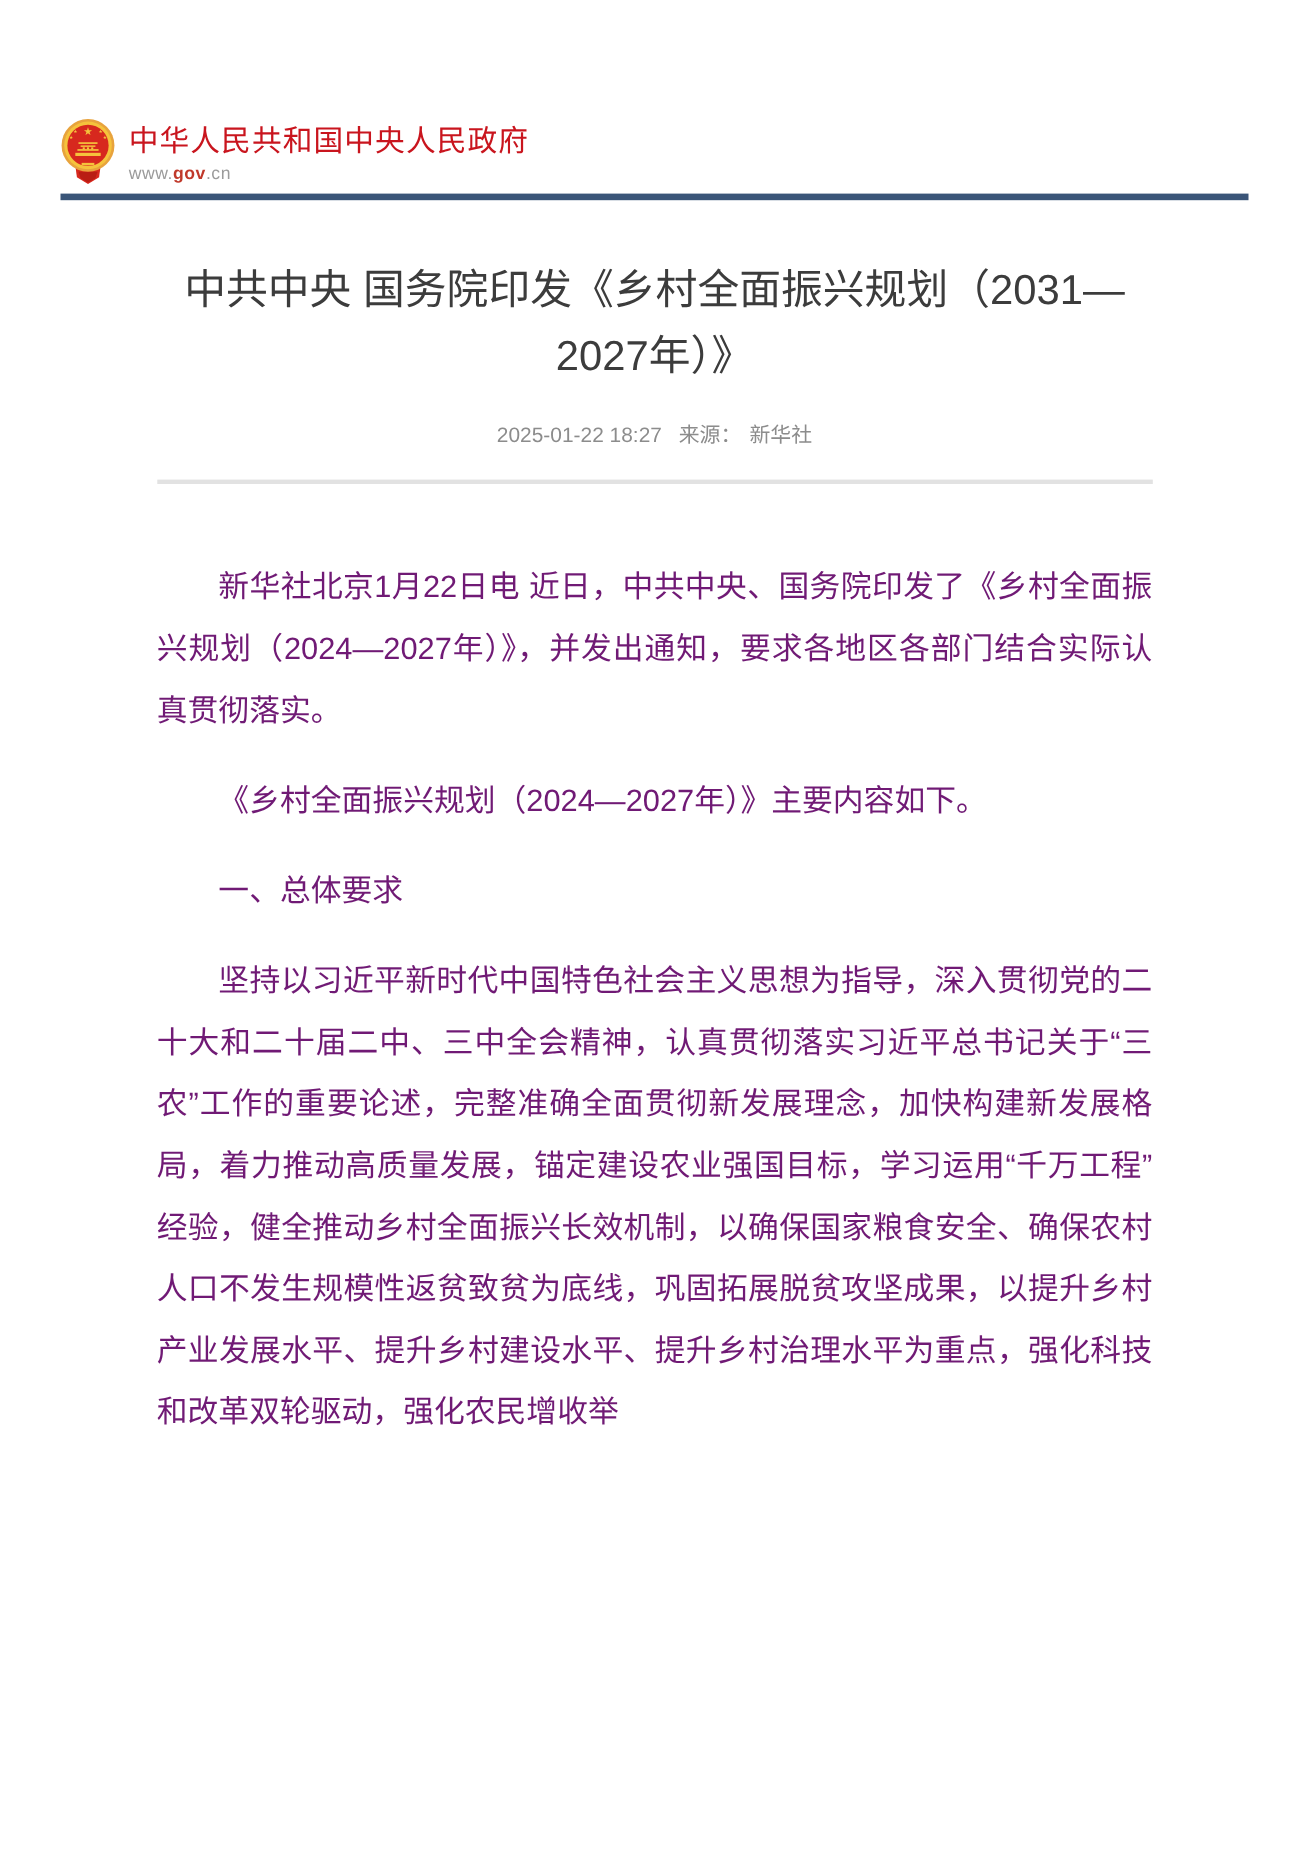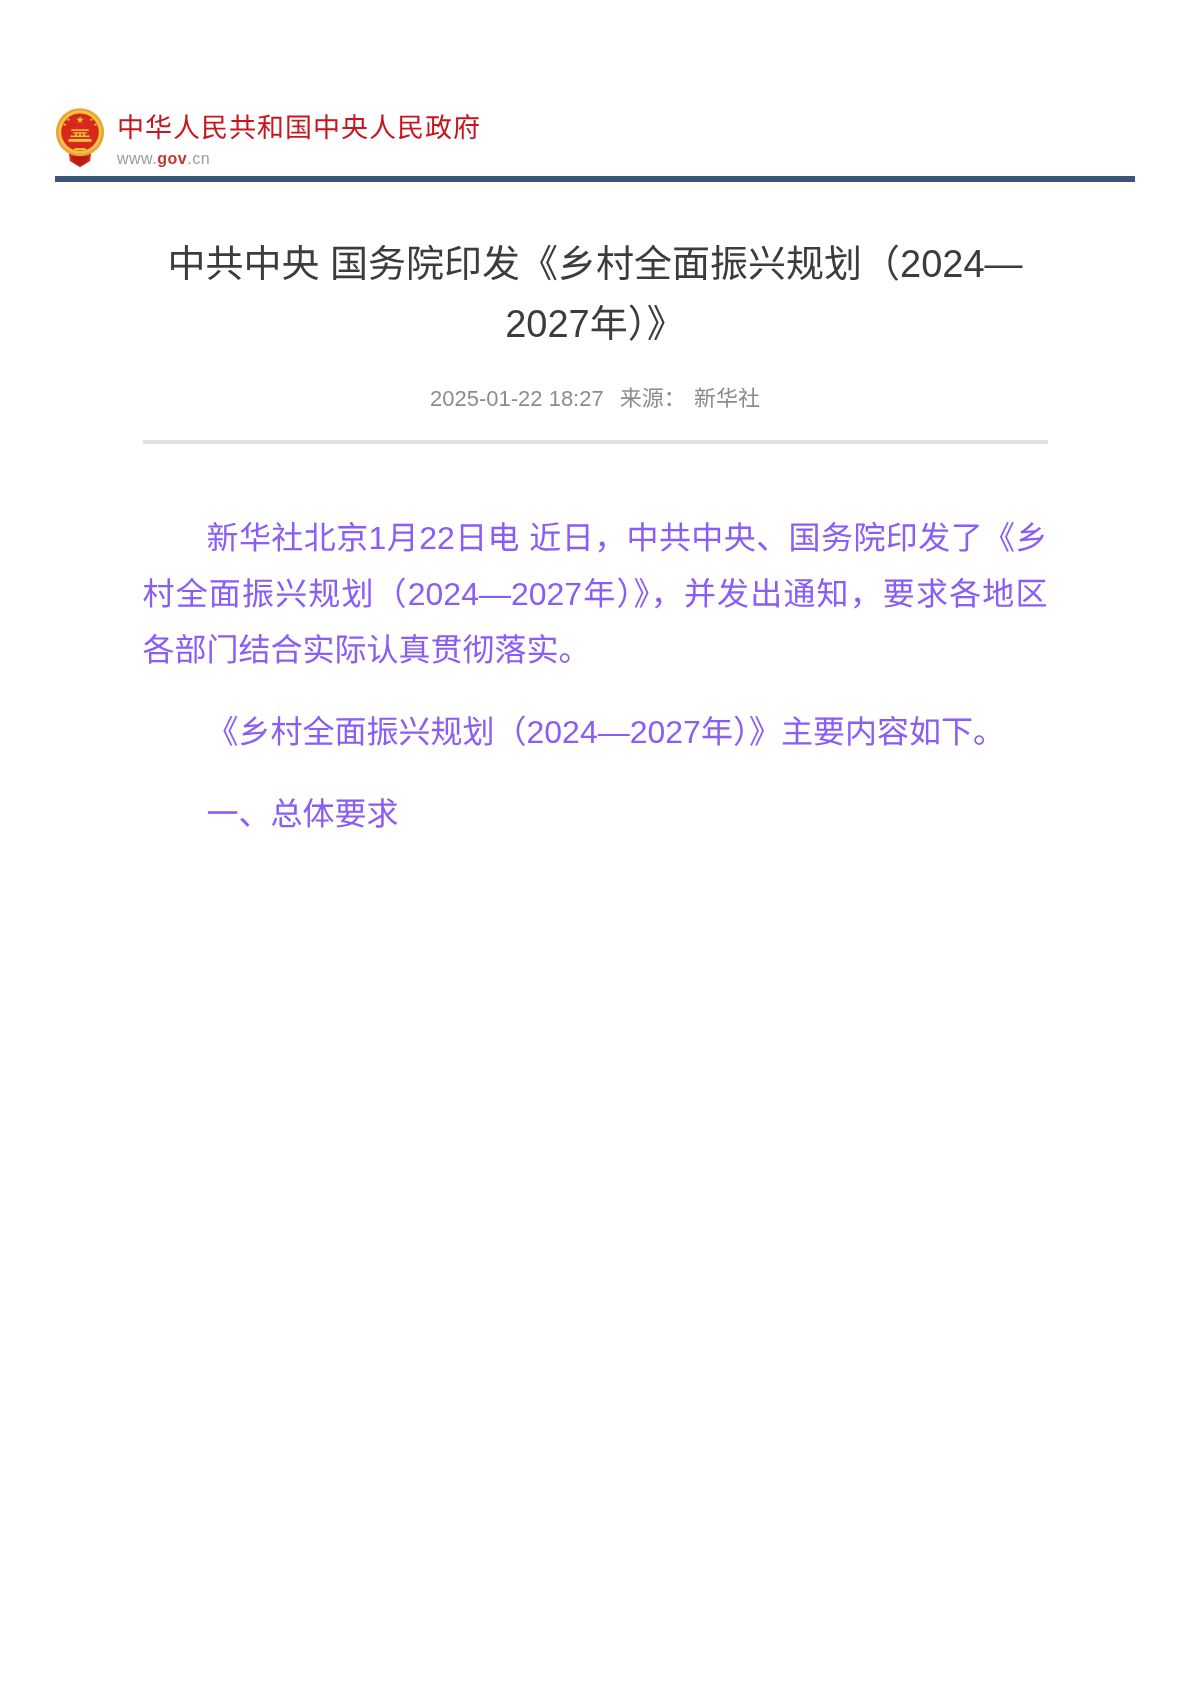--- a/index.html
+++ b/index.html
@@ -56,39 +56,39 @@
     margin-top: 52px;
     text-align: center;
     font-size: 38px;
     line-height: 60px;
     color: #3C3C3C;
     font-weight: 400;
   }
   .article-meta {
     margin-top: 26px;
     text-align: center;
-    font-size: 22px;
+    font-size: 19px;
     color: #8C8C8C;
   }
   .article-meta .meta-date { margin-right: 10px; }
   .article-meta .meta-source { margin-left: 2px; }
   .meta-divider {
     border: none;
     height: 4px;
     background: #E2E2E2;
     margin: 28px 0 0 0;
   }
   .article-body { margin-top: 66px; }
   .article-body p, .article-body h2 {
-    font-size: 32px;
+    font-size: 28px;
     line-height: 56px;
     text-align: justify;
     text-indent: 2em;
     margin: 0 0 26px 0;
-    color: #8b5cf6;
+    color: #701a75;
     font-weight: 400;
   }
   .article-body h2 { font-weight: normal; text-align: left; }
 </style>
 </head>
 <body>
 
 <div class="page">
 
   <header class="site-header">
@@ -120,30 +120,31 @@
         <rect x="20" y="43.5" width="12" height="2.4" fill="#F5C33C"></rect>
       </svg>
       <div class="logo-text">
         <div class="site-name">中华人民共和国中央人民政府</div>
         <div class="site-url"><span>www.</span><span class="gov">gov</span><span>.cn</span></div>
       </div>
     </div>
   </header>
 
   <main class="article">
-    <h1 class="article-title">中共中央 国务院印发《乡村全面振兴规划（2024—2027年）》</h1>
+    <h1 class="article-title">中共中央 国务院印发《乡村全面振兴规划（2031—2027年）》</h1>
 
     <div class="article-meta">
       <span class="meta-date">2025-01-22 18:27</span>
       <span class="meta-source-label">来源：</span>
       <span class="meta-source">新华社</span>
     </div>
 
     <hr class="meta-divider">
 
     <div class="article-body">
       <p>新华社北京1月22日电 近日，中共中央、国务院印发了《乡村全面振兴规划（2024—2027年）》，并发出通知，要求各地区各部门结合实际认真贯彻落实。</p>
       <p>《乡村全面振兴规划（2024—2027年）》主要内容如下。</p>
       <h2>一、总体要求</h2>
+      <p>坚持以习近平新时代中国特色社会主义思想为指导，深入贯彻党的二十大和二十届二中、三中全会精神，认真贯彻落实习近平总书记关于“三农”工作的重要论述，完整准确全面贯彻新发展理念，加快构建新发展格局，着力推动高质量发展，锚定建设农业强国目标，学习运用“千万工程”经验，健全推动乡村全面振兴长效机制，以确保国家粮食安全、确保农村人口不发生规模性返贫致贫为底线，巩固拓展脱贫攻坚成果，以提升乡村产业发展水平、提升乡村建设水平、提升乡村治理水平为重点，强化科技和改革双轮驱动，强化农民增收举</p>
     </div>
   </main>
 
 </div>
 
 </body></html>

